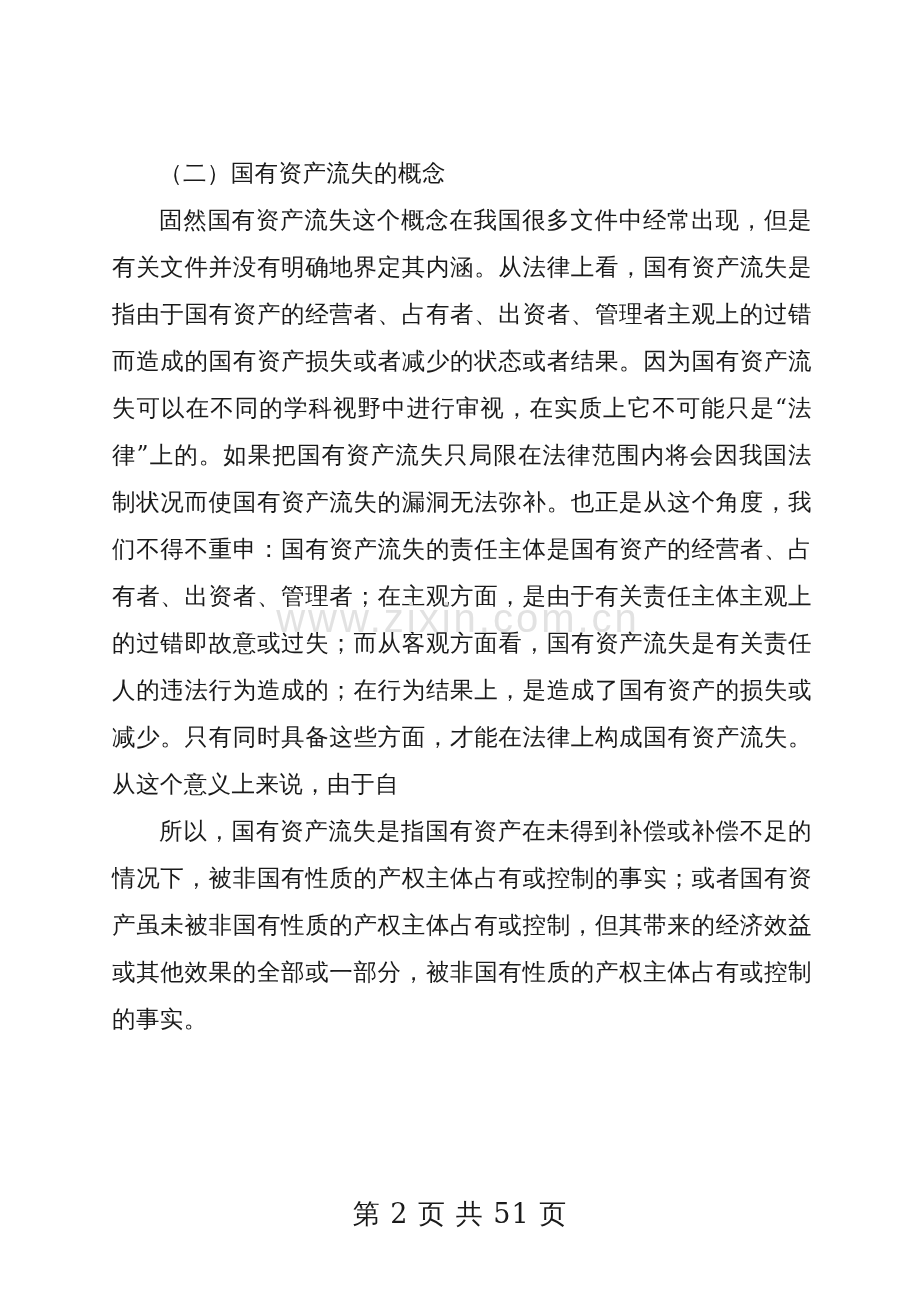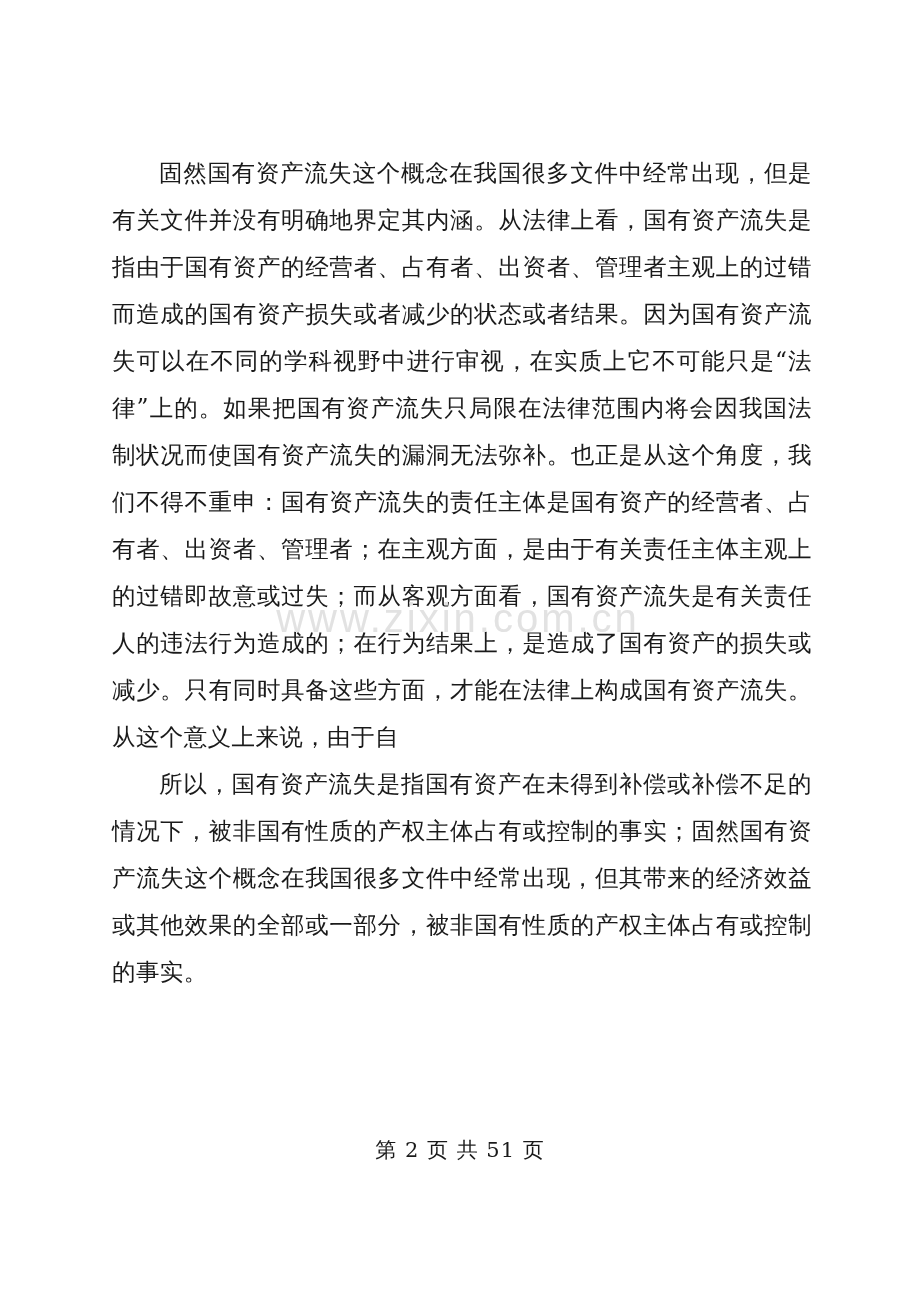--- a/index.html
+++ b/index.html
@@ -45,36 +45,37 @@
     letter-spacing: 3px;
     color: #e2e2e2;
     font-family: "Liberation Sans", sans-serif;
     pointer-events: none;
     user-select: none;
     white-space: nowrap;
   }
   .footer {
     position: absolute;
     left: 0;
-    top: 1136px;
+    top: 1196px;
     width: 920px;
     text-align: center;
-    font-size: 21px;
+    font-size: 27px;
     color: #1a1a1a;
     font-family: "DejaVu Serif", "Liberation Serif", serif;
     letter-spacing: 1px;
   }
 </style>
 </head>
 <body>
 
 <div class="page">
 
   <div class="content">
+    <p class="para heading">（二）国有资产流失的概念</p>
     <p class="para">固然国有资产流失这个概念在我国很多文件中经常出现，但是有关文件并没有明确地界定其内涵。从法律上看，国有资产流失是指由于国有资产的经营者、占有者、出资者、管理者主观上的过错而造成的国有资产损失或者减少的状态或者结果。因为国有资产流失可以在不同的学科视野中进行审视，在实质上它不可能只是“法律”上的。如果把国有资产流失只局限在法律范围内将会因我国法制状况而使国有资产流失的漏洞无法弥补。也正是从这个角度，我们不得不重申：国有资产流失的责任主体是国有资产的经营者、占有者、出资者、管理者；在主观方面，是由于有关责任主体主观上的过错即故意或过失；而从客观方面看，国有资产流失是有关责任人的违法行为造成的；在行为结果上，是造成了国有资产的损失或减少。只有同时具备这些方面，才能在法律上构成国有资产流失。从这个意义上来说，由于自</p>
-    <p class="para">所以，国有资产流失是指国有资产在未得到补偿或补偿不足的情况下，被非国有性质的产权主体占有或控制的事实；固然国有资产流失这个概念在我国很多文件中经常出现，但其带来的经济效益或其他效果的全部或一部分，被非国有性质的产权主体占有或控制的事实。</p>
+    <p class="para">所以，国有资产流失是指国有资产在未得到补偿或补偿不足的情况下，被非国有性质的产权主体占有或控制的事实；或者国有资产虽未被非国有性质的产权主体占有或控制，但其带来的经济效益或其他效果的全部或一部分，被非国有性质的产权主体占有或控制的事实。</p>
   </div>
 
   <div class="watermark">www.zixin.com.cn</div>
 
   <div class="footer">第 2 页 共 51 页</div>
 
 </div>
 
 </body></html>

